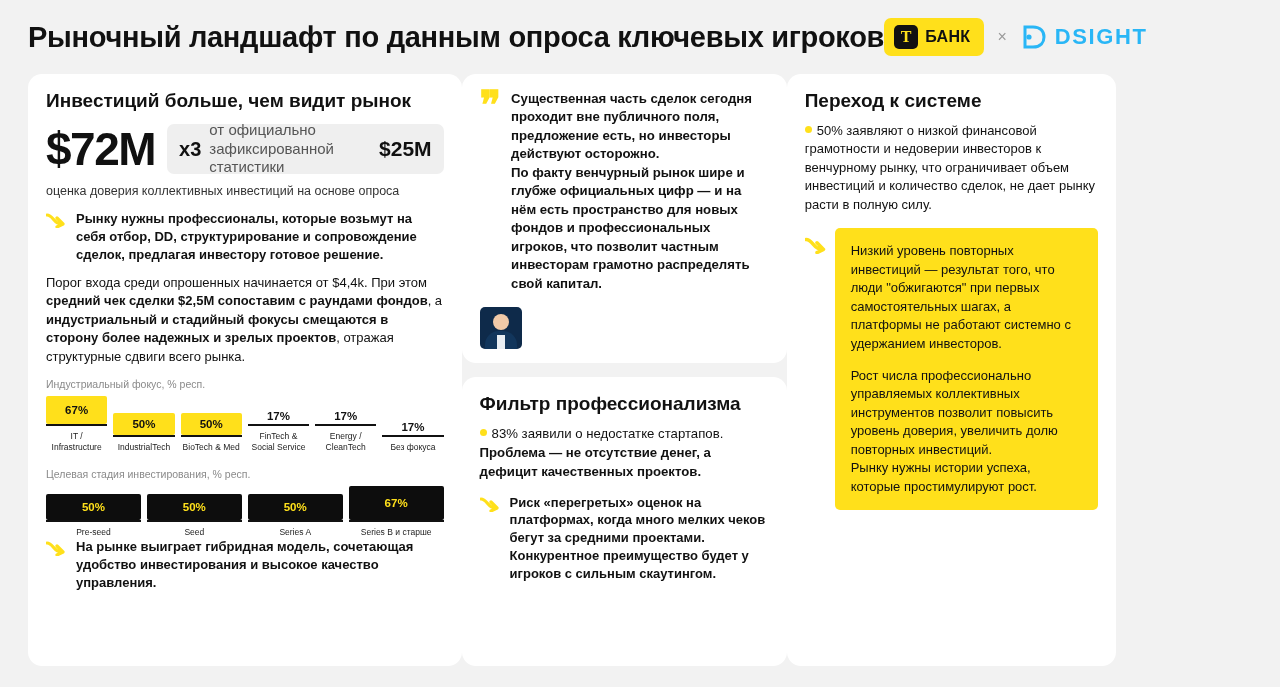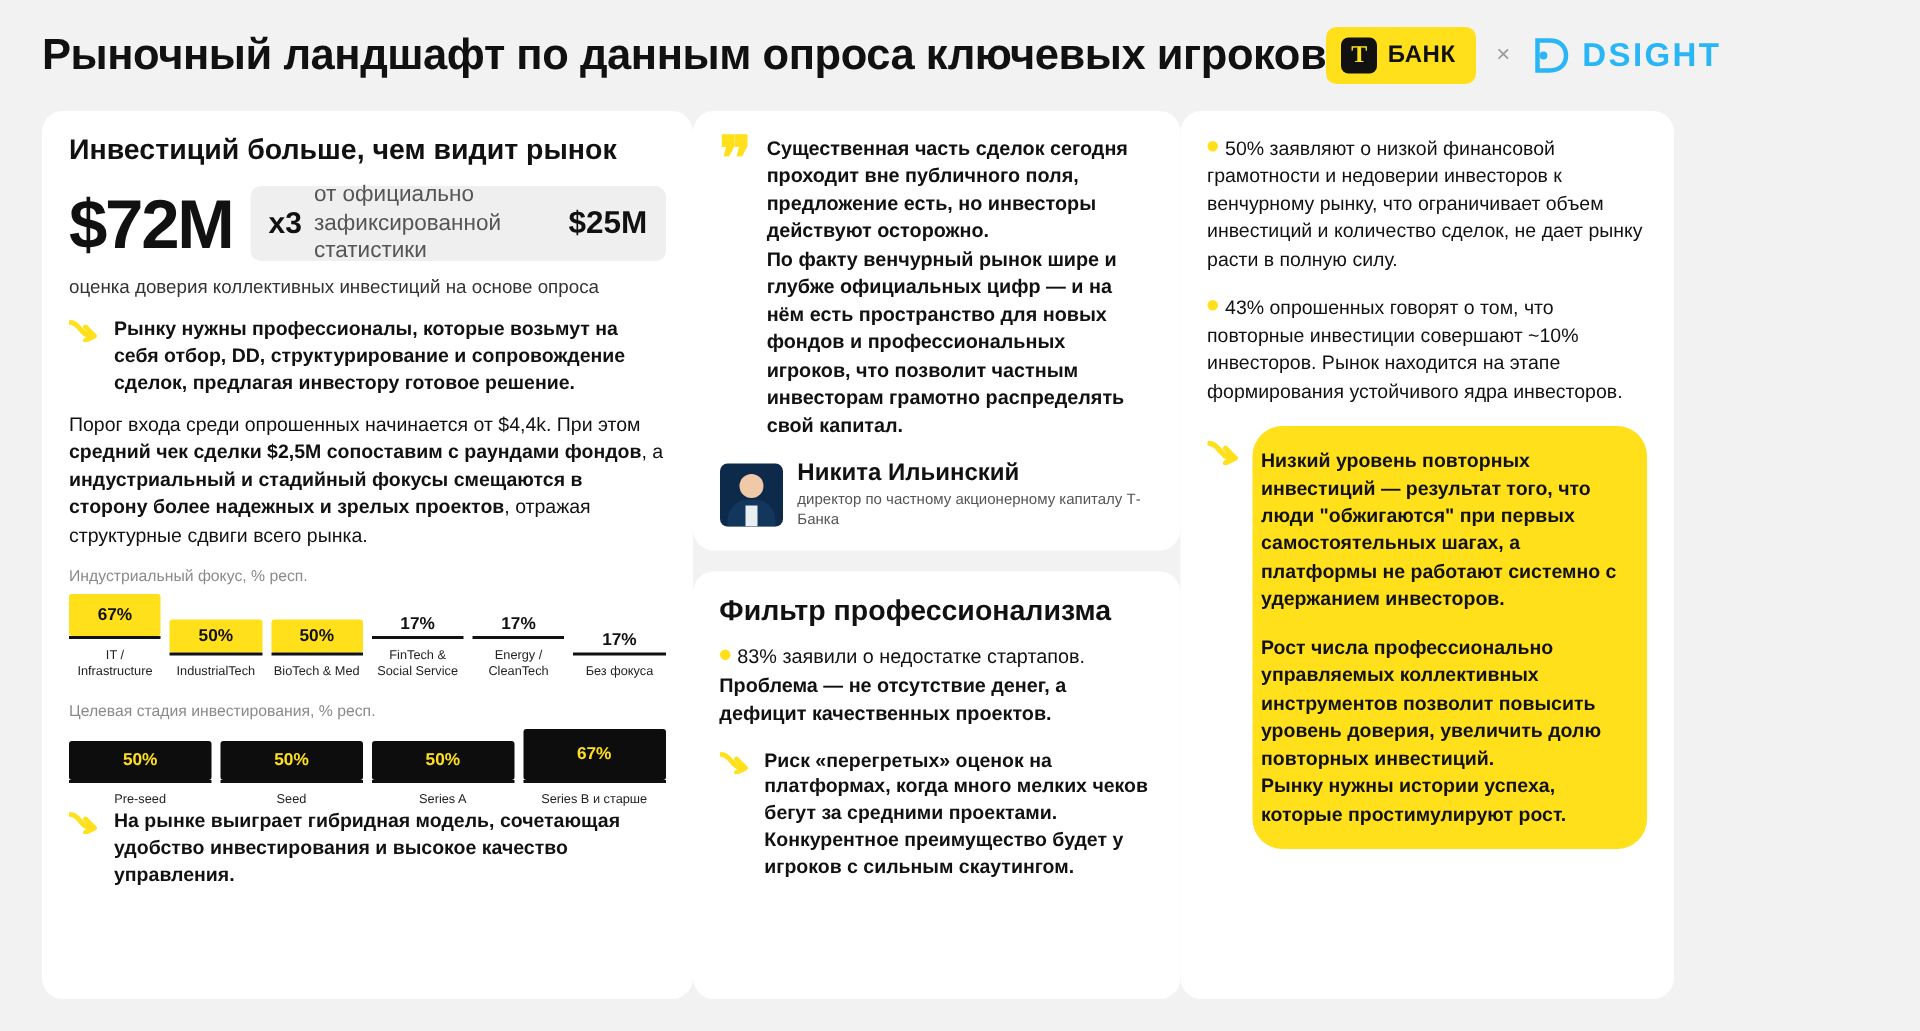--- a/index.html
+++ b/index.html
@@ -101,22 +101,22 @@
   .author-name { font-size: 16px; font-weight: bold; }
   .author-role { font-size: 10px; color: #555; line-height: 1.3; margin-top: 2px; }
 
   .mid-card2 { margin-top: 14px; padding: 16px 18px; flex: 1; }
   .bullet-line { font-size: 13.2px; line-height: 1.42; margin-bottom: 12px; }
   .bullet-line b { font-weight: bold; }
 
   
   .r-para { font-size: 13px; line-height: 1.42; margin-bottom: 14px; }
   .yellow-box {
-    background: #ffe01b; border-radius: 20px; padding: 14px 6px;
-    font-size: 13px; font-weight: bold; line-height: 1.42;
+    background: #ffe01b; border-radius: 5px; padding: 14px 16px;
+    font-size: 13px; font-weight: normal; line-height: 1.42;
   }
   .yellow-wrap { display: flex; gap: 6px; align-items: flex-start; }
   .yellow-wrap .arrow-icon { margin-top: 8px; }
   .yellow-box p + p { margin-top: 14px; }
 </style>
 </head>
 <body>
 
 <div class="page">
 
@@ -242,50 +242,44 @@
           <div class="quote-mark">❞</div>
           <div class="quote-text" style="white-space:pre-line">Существенная часть сделок сегодня проходит вне публичного поля, предложение есть, но инвесторы действуют осторожно.
 По факту венчурный рынок шире и глубже официальных цифр — и на нём есть пространство для новых фондов и профессиональных игроков, что позволит частным инвесторам грамотно распределять свой капитал.</div>
         </div>
         <div class="author">
           <div class="avatar">
             <div class="body"></div>
               <div class="shirt"></div>
               <div class="head"></div>
           </div>
-          <div>
-            <div class="author-name">Никита Ильинский</div>
-            <div class="author-role">директор по частному акционерному капиталу Т-Банка</div>
-          </div>
         </div>
       </div>
 
       <div class="card mid-card2">
         <h2 class="card-title">Фильтр профессионализма</h2>
         <div class="bullet-line">
           <span class="dot"></span><span>83% заявили о недостатке стартапов. </span><b>Проблема — не отсутствие денег, а дефицит качественных проектов.</b>
         </div>
         <div class="arrow-item">
           <span class="arrow-icon">
             <svg width="22" height="16" viewBox="0 0 22 16">
                 <path d="M1 3 C7 3 8 12 15 12 M11 6 L17 12 L11 15" fill="none" stroke="#ffe01b" stroke-width="3.2" stroke-linecap="round" stroke-linejoin="round"></path>
               </svg>
           </span>
           <span class="arrow-text">Риск «перегретых» оценок на платформах, когда много мелких чеков бегут за средними проектами. Конкурентное преимущество будет у игроков с сильным скаутингом.</span>
         </div>
       </div>
     </div>
 
     <div class="card col-right">
+      <h2 class="card-title">Переход к системе</h2>
 
       <div class="r-para">
         <span class="dot"></span><span>50% заявляют о низкой финансовой грамотности и недоверии инвесторов к венчурному рынку, что ограничивает объем инвестиций и количество сделок, не дает рынку расти в полную силу.</span>
-      </div>
-      <div class="r-para">
-        <span class="dot"></span><span>43% опрошенных говорят о том, что повторные инвестиции совершают ~10% инвесторов. Рынок находится на этапе формирования устойчивого ядра инвесторов.</span>
       </div>
 
       <div class="yellow-wrap">
         <span class="arrow-icon">
           <svg width="24" height="18" viewBox="0 0 22 16">
               <path d="M1 3 C7 3 8 12 15 12 M11 6 L17 12 L11 15" fill="none" stroke="#ffe01b" stroke-width="3.2" stroke-linecap="round" stroke-linejoin="round"></path>
             </svg>
         </span>
         <div class="yellow-box">
           <p>Низкий уровень повторных инвестиций —  результат того, что люди "обжигаются" при первых самостоятельных шагах, а платформы не работают системно с удержанием инвесторов.</p>

